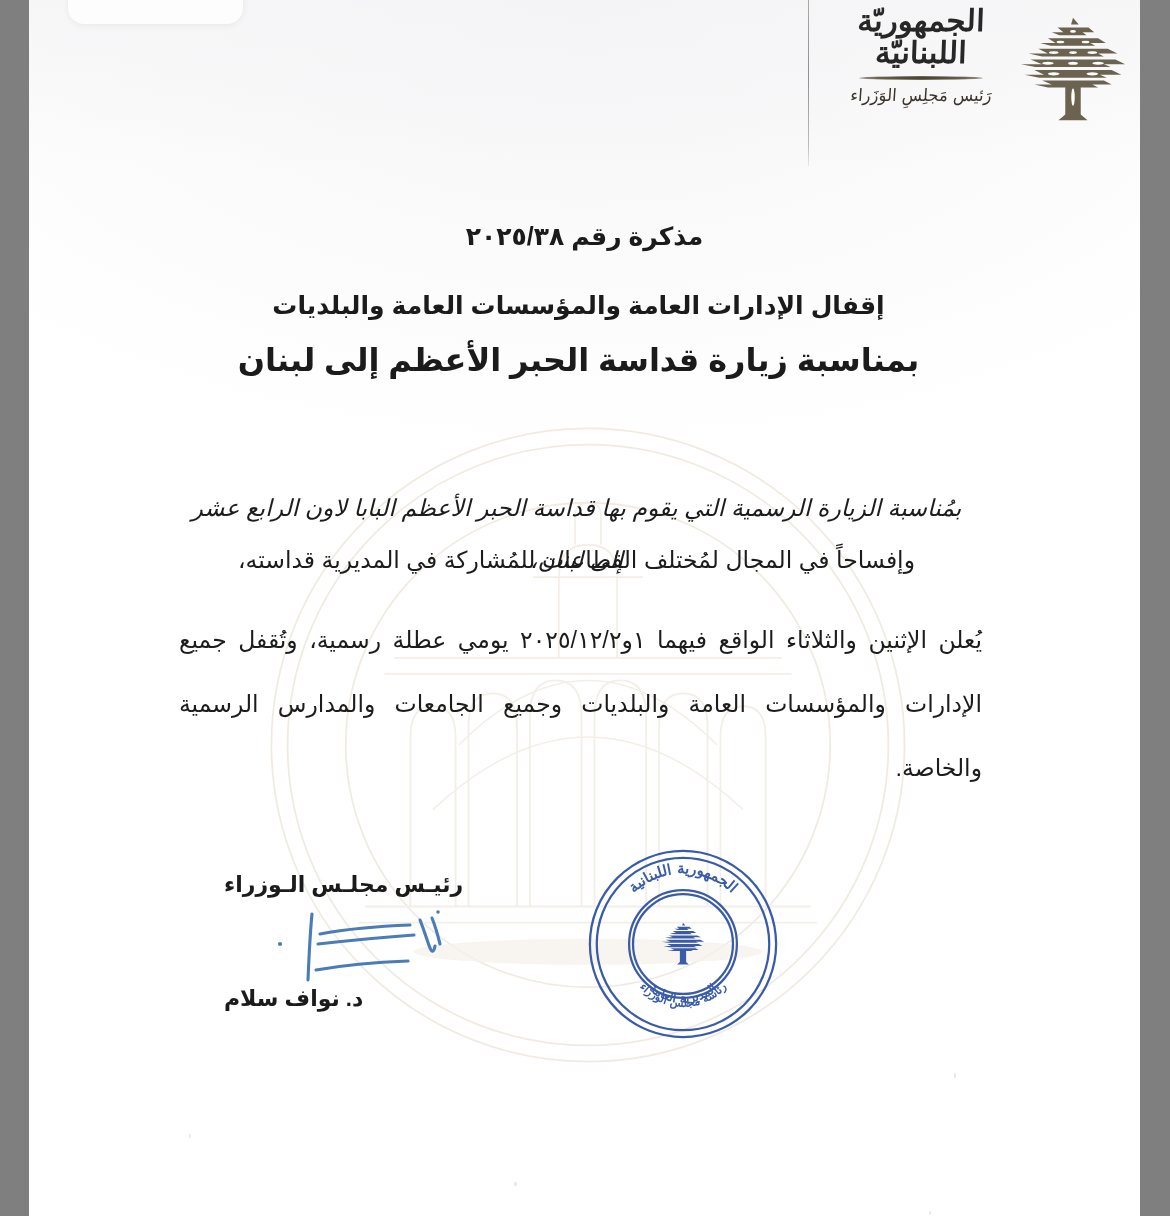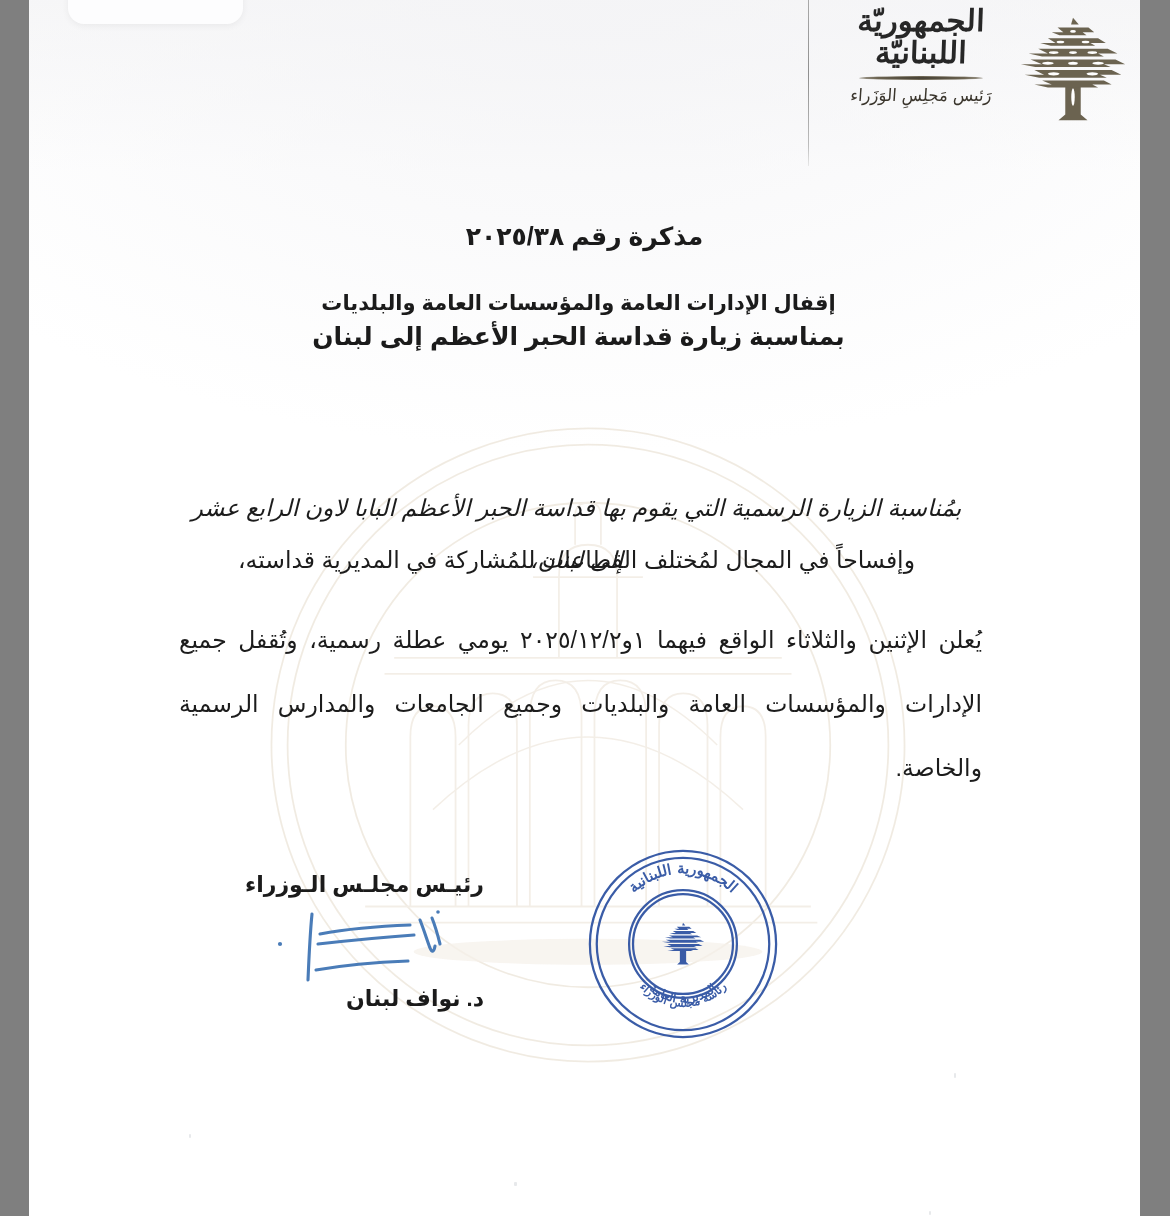--- a/index.html
+++ b/index.html
@@ -157,27 +157,27 @@
   }
 
   #memo-number {
     top: 222px;
     font-size: 25px;
     letter-spacing: 0.5px;
   }
 
   #title-line-1 {
     top: 291px;
-    font-size: 21px;
+    font-size: 25px;
     right: 12px;
   }
 
   #title-line-2 {
-    top: 322px;
-    font-size: 25px;
+    top: 341px;
+    font-size: 32px;
     right: 12px;
   }
 
   
   .body-para {
     position: absolute;
     font-family: "Liberation Sans", "DejaVu Sans", sans-serif;
     font-size: 23.5px;
     color: #1c1c1c;
     line-height: 52px;
@@ -219,21 +219,21 @@
     font-size: 23px;
     color: #1c1c1c;
   }
 
   
   #signature-block {
     position: absolute;
     top: 872px;
     left: 195px;
     width: 260px;
-    text-align: right;
+    text-align: left;
   }
 
   #signature-title {
     font-family: "Liberation Sans", "DejaVu Sans", sans-serif;
     font-size: 22px;
     font-weight: 700;
     color: #1b1b1b;
     letter-spacing: 0.6px;
     white-space: nowrap;
   }
@@ -386,21 +386,21 @@
               <path d="M196 20 C200 30, 203 40, 206 48 C208 53, 210 52, 211 46"></path>
               <path d="M208 18 C212 28, 214 36, 216 44"></path>
             </g>
             <g fill="#4a7cb8">
               <circle cx="56" cy="44" r="2.1"></circle>
               <circle cx="214" cy="12" r="1.8"></circle>
             </g>
           </svg>
         </div>
 
-        <div id="signature-name">د. نواف لبنان</div>
+        <div id="signature-name">د. نواف سلام</div>
       </div>
 
       <div id="official-stamp">
         <svg viewBox="0 0 200 200" xmlns="http://www.w3.org/2000/svg">
           <defs>
             <path id="arcTop" d="M 28 100 A 72 72 0 0 1 172 100"></path>
             <path id="arcBot1" d="M 40 104 A 60 60 0 0 0 160 104"></path>
             <path id="arcBot2" d="M 48 108 A 52 52 0 0 0 152 108"></path>
           </defs>
 

